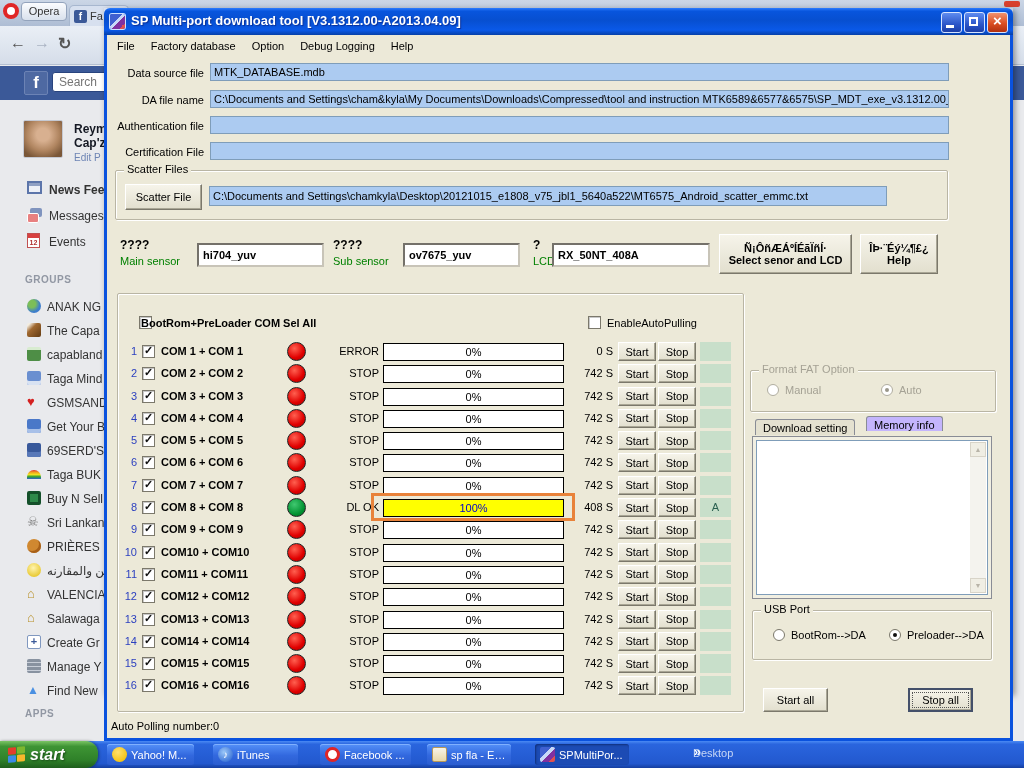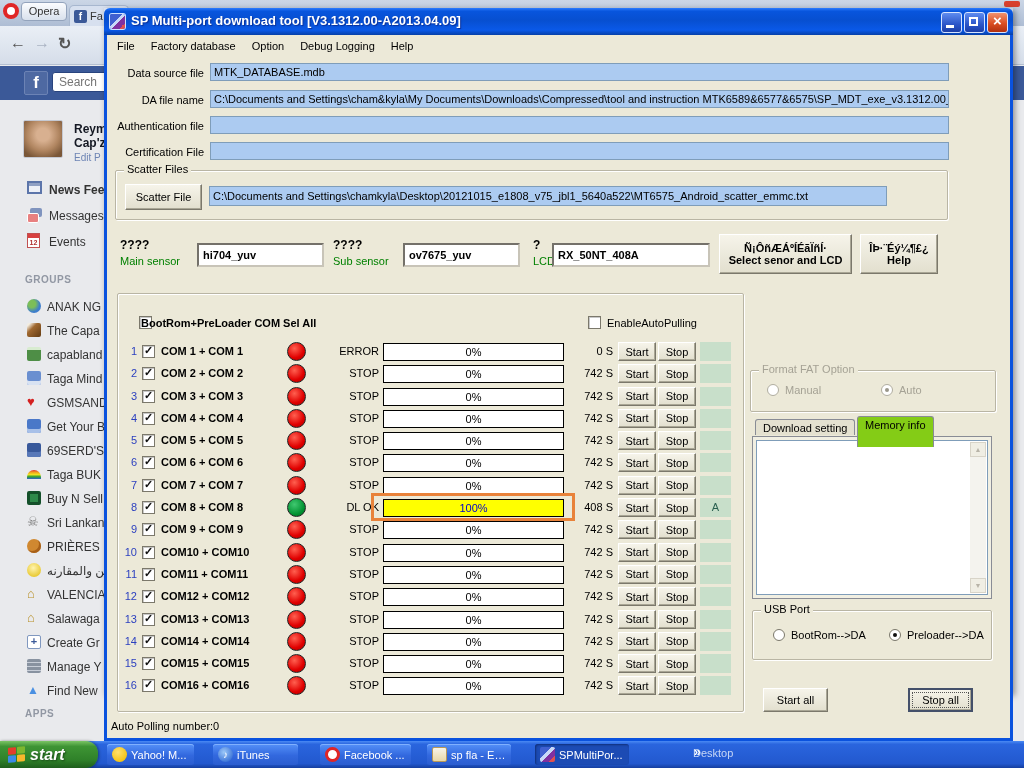--- a/index.html
+++ b/index.html
@@ -127,21 +127,21 @@
   .combo{position:absolute;background:#fff;border:1px solid #7F9DB9;height:20px;box-sizing:border-box;line-height:18px;padding-left:4px;}
   .combo .arrowbtn{position:absolute;right:1px;top:1px;bottom:1px;width:16px;background:linear-gradient(180deg,#F4F2E6,#DCD8C8);
                    border:1px solid #B5B2A2;text-align:center;font-size:7px;line-height:16px;color:#333;}
   .radio{position:absolute;width:12px;height:12px;border-radius:50%;background:#fff;border:1px solid #7B786B;box-sizing:border-box;}
   .radio.sel::after{content:"";position:absolute;left:3px;top:3px;width:4px;height:4px;border-radius:50%;background:#111;}
   .radio.dis{border-color:#B0ADA0;}
   .radio.dis.sel::after{background:#9A978A;}
   .dis-text{color:#A5A295;}
   .tab{position:absolute;border:1px solid #898C95;border-bottom:none;border-radius:3px 3px 0 0;background:#E4E1D0;
        padding:2px 7px 1px;font-size:11px;}
-  .tab.active{background:#84cc16;top:359px;padding-bottom:16px;z-index:2;}
+  .tab.active{background:#c4b5fd;top:359px;padding-bottom:0;z-index:2;margin-left:9px;}
   .mem-outer{position:absolute;left:645px;top:379px;width:238px;height:161px;border:1px solid #898C95;background:#F1EFE2;}
   .mem-inner{position:absolute;inset:3px;background:#fff;border:1px solid #7F9DB9;}
   .sbar{position:absolute;right:1px;top:1px;bottom:1px;width:16px;background:#F4F3EE;}
   .sbtn{position:absolute;left:0;width:16px;height:15px;background:#F0EEE4;border:1px solid #D8D4C8;box-sizing:border-box;
         text-align:center;font-size:7px;line-height:13px;color:#B8B4A8;}
   .bigbtn{position:absolute;width:65px;height:24px;}
   .bigbtn.default{border:2px solid #44506A;outline:1px dotted #555;outline-offset:-5px;}
   .statusbar{position:absolute;left:4px;top:663px;}
   
   .taskbar{position:absolute;left:0;bottom:0;width:1024px;height:27px;z-index:20;

